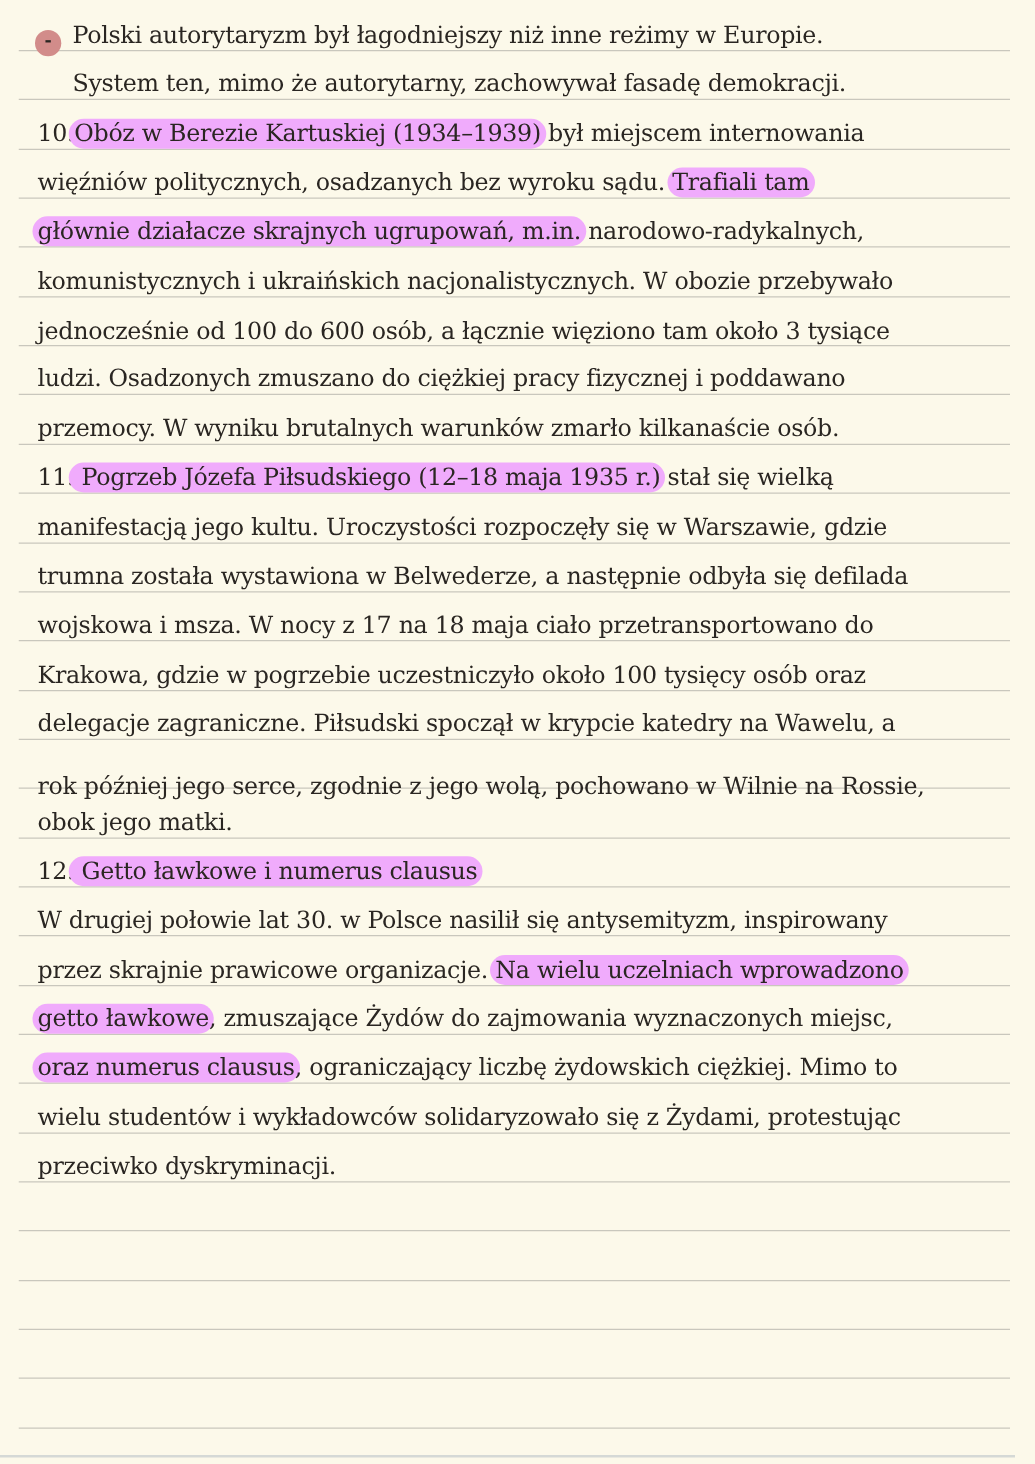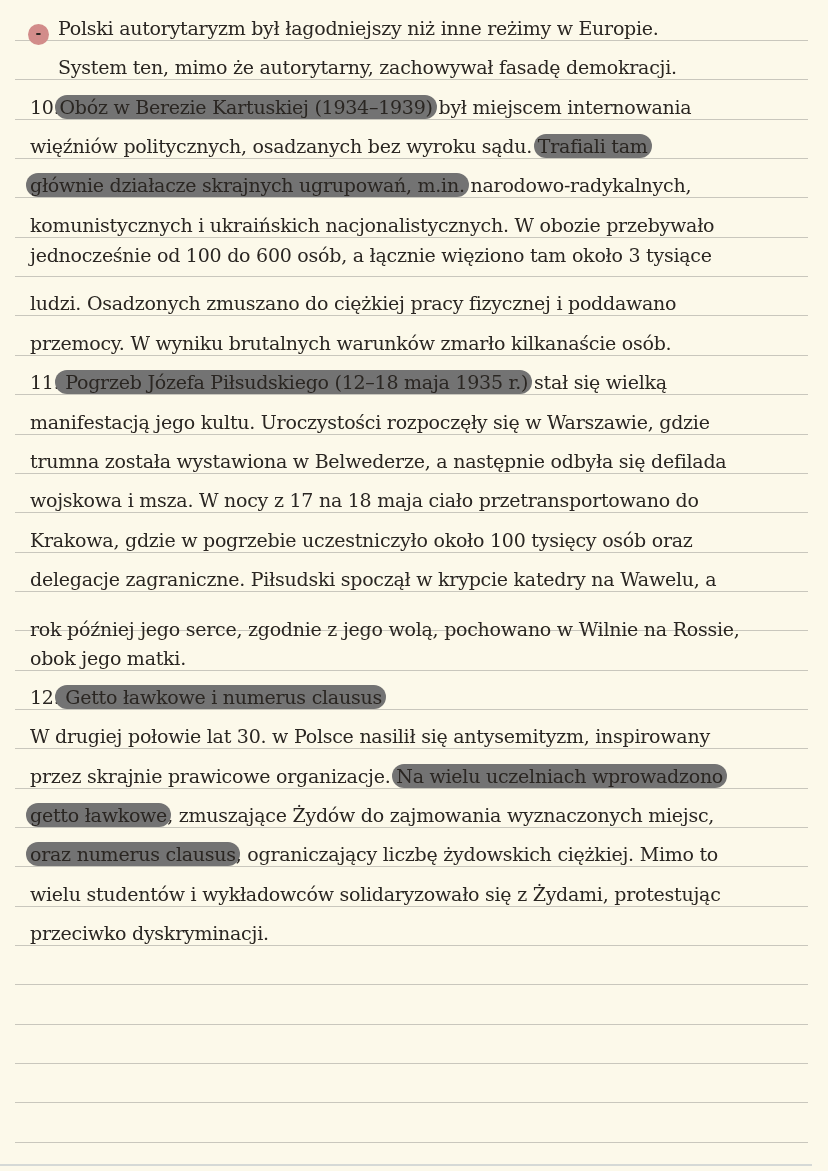--- a/index.html
+++ b/index.html
@@ -33,21 +33,21 @@
   .line {
     position: absolute;
     left: 30px;
     height: 30px;
     white-space: nowrap;
     font-size: 19px;
     letter-spacing: -0.25px;
     line-height: 30px;
   }
   .hl {
-    background: #737373;
+    background: #f0abfc;
     border-radius: 14px;
     padding: 1px 4px;
     margin: 0 -4px;
     box-decoration-break: clone;
     -webkit-box-decoration-break: clone;
   }
   .bullet-dot {
     position: absolute;
     left: 28px;
     top: 24px;
@@ -98,21 +98,21 @@
       <div class="rule" style="top: 1141.8px;"></div>
     </div>
   <div class="bullet-dot">-</div>
   <div id="text-lines">
       <div class="line" style="top: 13px; left: 58px;"><span>Polski autorytaryzm był łagodniejszy niż inne reżimy w Europie.</span></div>
       <div class="line" style="top: 52.35px; left: 58px;"><span>System ten, mimo że autorytarny, zachowywał fasadę demokracji.</span></div>
       <div class="line" style="top: 91.7px;"><span>10.</span><span class="hl">Obóz w Berezie Kartuskiej (1934–1939)</span><span> był miejscem internowania</span></div>
       <div class="line" style="top: 131.05px;"><span>więźniów politycznych, osadzanych bez wyroku sądu. </span><span class="hl">Trafiali tam</span></div>
       <div class="line" style="top: 170.4px;"><span class="hl">głównie działacze skrajnych ugrupowań, m.in.</span><span> narodowo-radykalnych,</span></div>
       <div class="line" style="top: 209.75px;"><span>komunistycznych i ukraińskich nacjonalistycznych. W obozie przebywało</span></div>
-      <div class="line" style="top: 240px; text-align: right;"><span>jednocześnie od 100 do 600 osób, a łącznie więziono tam około 3 tysiące</span></div>
+      <div class="line" style="top: 250px; text-align: right;"><span>jednocześnie od 100 do 600 osób, a łącznie więziono tam około 3 tysiące</span></div>
       <div class="line" style="top: 288.45px;"><span>ludzi. Osadzonych zmuszano do ciężkiej pracy fizycznej i poddawano</span></div>
       <div class="line" style="top: 327.8px;"><span>przemocy. W wyniku brutalnych warunków zmarło kilkanaście osób.</span></div>
       <div class="line" style="top: 367.15px;"><span>11.</span><span class="hl"> Pogrzeb Józefa Piłsudskiego (12–18 maja 1935 r.)</span><span> stał się wielką</span></div>
       <div class="line" style="top: 406.5px;"><span>manifestacją jego kultu. Uroczystości rozpoczęły się w Warszawie, gdzie</span></div>
       <div class="line" style="top: 445.85px;"><span>trumna została wystawiona w Belwederze, a następnie odbyła się defilada</span></div>
       <div class="line" style="top: 485.2px; text-align: right;"><span>wojskowa i msza. W nocy z 17 na 18 maja ciało przetransportowano do</span></div>
       <div class="line" style="top: 524.55px;"><span>Krakowa, gdzie w pogrzebie uczestniczyło około 100 tysięcy osób oraz</span></div>
       <div class="line" style="top: 563.9px; text-align: right;"><span>delegacje zagraniczne. Piłsudski spoczął w krypcie katedry na Wawelu, a</span></div>
       <div class="line" style="top: 614px;"><span>rok później jego serce, zgodnie z jego wolą, pochowano w Wilnie na Rossie,</span></div>
       <div class="line" style="top: 642.6px;"><span>obok jego matki.</span></div>

